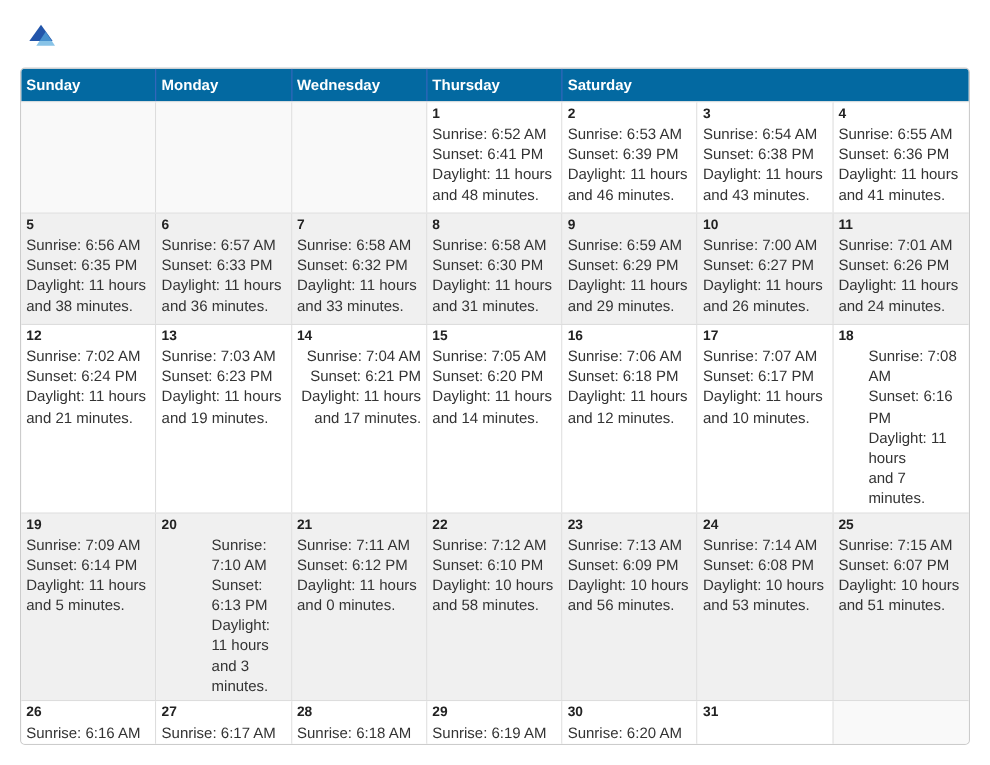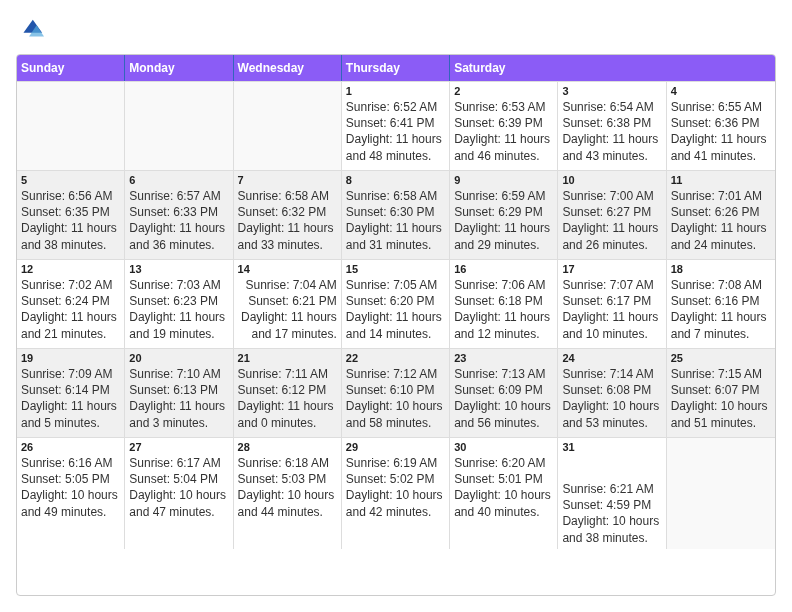--- a/index.html
+++ b/index.html
@@ -47,21 +47,21 @@
     }
     .calendar {
       flex: 1;
       border: 1px solid #ccc;
       border-radius: 4px;
       overflow: hidden;
     }
     .cal-header-row {
       display: grid;
       grid-template-columns: repeat(7, 1fr);
-      background: #8b5cf6;
+      background: #0369a1;
     }
     .cal-header-cell {
       color: #fff;
       font-size: 12px;
       font-weight: bold;
       padding: 6px 4px;
       text-align: left;
       border-right: 1px solid #3366bb;
     }
     .cal-header-cell:last-child { border-right: none; }
@@ -251,37 +251,37 @@
           </div>
           <div class="cal-cell">
             <div class="day-num">17</div>
             <div class="day-info" style="white-space: pre-line;">Sunrise: 7:07 AM
 Sunset: 6:17 PM
 Daylight: 11 hours
 and 10 minutes.</div>
           </div>
           <div class="cal-cell">
             <div class="day-num">18</div>
-            <div class="day-info" style="white-space: pre-line;">Sunrise: 7:08 AM
+            <div class="day-info" style="white-space: pre-line; margin-left: 24px;">Sunrise: 7:08 AM
 Sunset: 6:16 PM
 Daylight: 11 hours
 and 7 minutes.</div>
           </div>
         </div>
         <div class="cal-row">
           <div class="cal-cell shaded">
             <div class="day-num">19</div>
             <div class="day-info" style="white-space: pre-line;">Sunrise: 7:09 AM
 Sunset: 6:14 PM
 Daylight: 11 hours
 and 5 minutes.</div>
           </div>
           <div class="cal-cell shaded">
             <div class="day-num">20</div>
-            <div class="day-info" style="white-space: pre-line;">Sunrise: 7:10 AM
+            <div class="day-info" style="white-space: pre-line; margin-left: 40px;">Sunrise: 7:10 AM
 Sunset: 6:13 PM
 Daylight: 11 hours
 and 3 minutes.</div>
           </div>
           <div class="cal-cell shaded">
             <div class="day-num">21</div>
             <div class="day-info" style="white-space: pre-line;">Sunrise: 7:11 AM
 Sunset: 6:12 PM
 Daylight: 11 hours
 and 0 minutes.</div>

